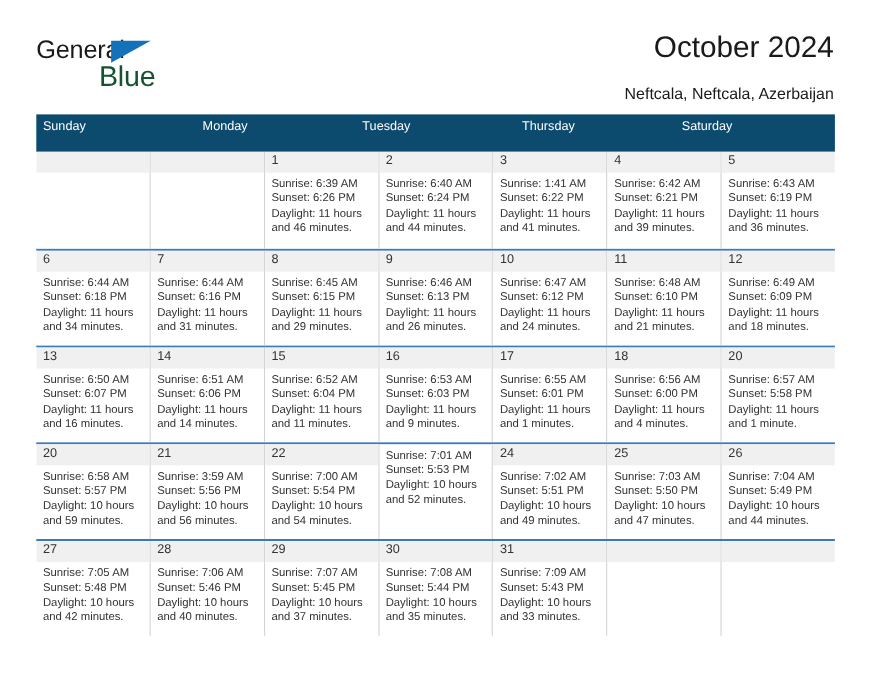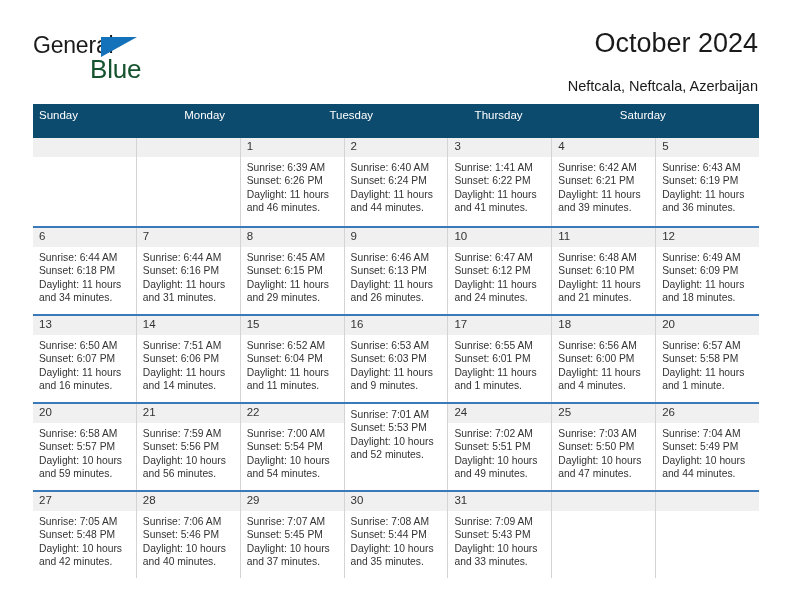--- a/index.html
+++ b/index.html
@@ -305,21 +305,21 @@
             <div class="info">
               <div>Sunrise: 6:50 AM</div>
               <div>Sunset: 6:07 PM</div>
               <div>Daylight: 11 hours</div>
               <div>and 16 minutes.</div>
             </div>
           </div>
           <div class="daycell">
             <div class="daynum">14</div>
             <div class="info">
-              <div>Sunrise: 7:51 AM</div>
+              <div>Sunrise: 6:51 AM</div>
               <div>Sunset: 6:06 PM</div>
               <div>Daylight: 11 hours</div>
               <div>and 14 minutes.</div>
             </div>
           </div>
           <div class="daycell">
             <div class="daynum">15</div>
             <div class="info">
               <div>Sunrise: 6:52 AM</div>
               <div>Sunset: 6:04 PM</div>
@@ -370,21 +370,21 @@
             <div class="info">
               <div>Sunrise: 6:58 AM</div>
               <div>Sunset: 5:57 PM</div>
               <div>Daylight: 10 hours</div>
               <div>and 59 minutes.</div>
             </div>
           </div>
           <div class="daycell">
             <div class="daynum">21</div>
             <div class="info">
-              <div>Sunrise: 7:59 AM</div>
+              <div>Sunrise: 3:59 AM</div>
               <div>Sunset: 5:56 PM</div>
               <div>Daylight: 10 hours</div>
               <div>and 56 minutes.</div>
             </div>
           </div>
           <div class="daycell">
             <div class="daynum">22</div>
             <div class="info">
               <div>Sunrise: 7:00 AM</div>
               <div>Sunset: 5:54 PM</div>

